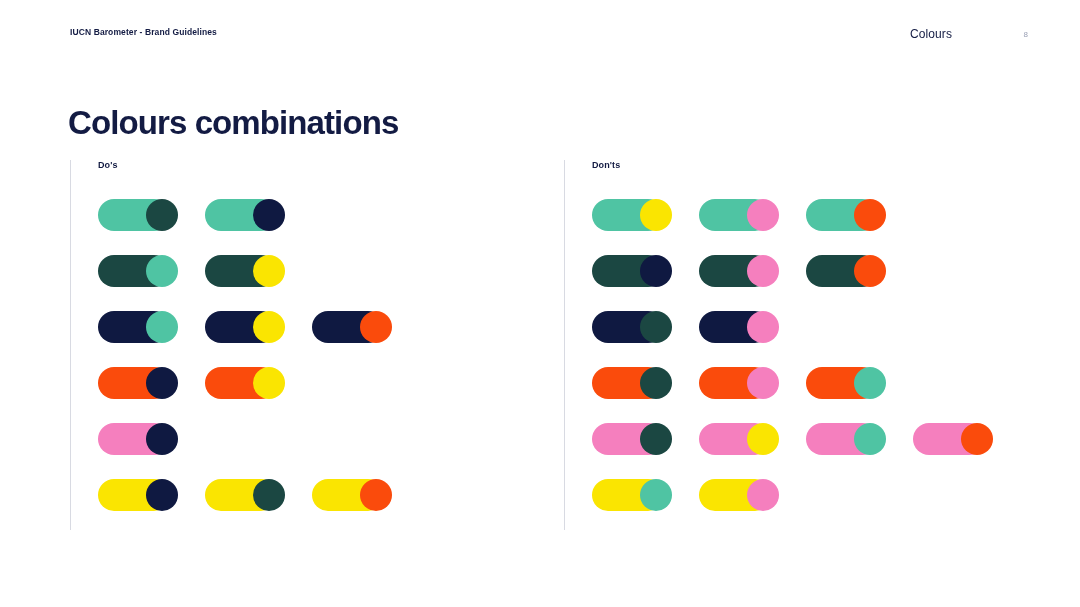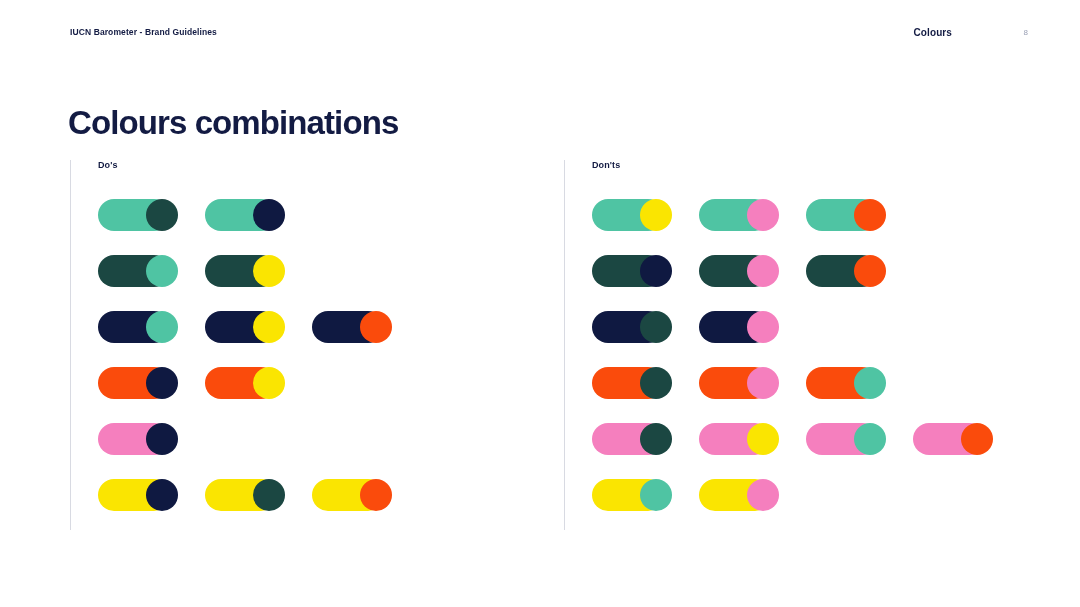--- a/index.html
+++ b/index.html
@@ -32,22 +32,22 @@
     letter-spacing: 0.1px;
     color: #131b43;
     white-space: nowrap;
   }
   .header-right {
     margin-left: auto;
     display: flex;
     align-items: center;
   }
   .header-section {
-    font-size: 10px;
-    font-weight: bold;
+    font-size: 12px;
+    font-weight: normal;
     letter-spacing: 0.1px;
     color: #131b43;
     white-space: nowrap;
   }
   .header-page {
     width: 76px;
     text-align: right;
     font-size: 8px;
     font-weight: normal;
     color: #9aa0b5;

